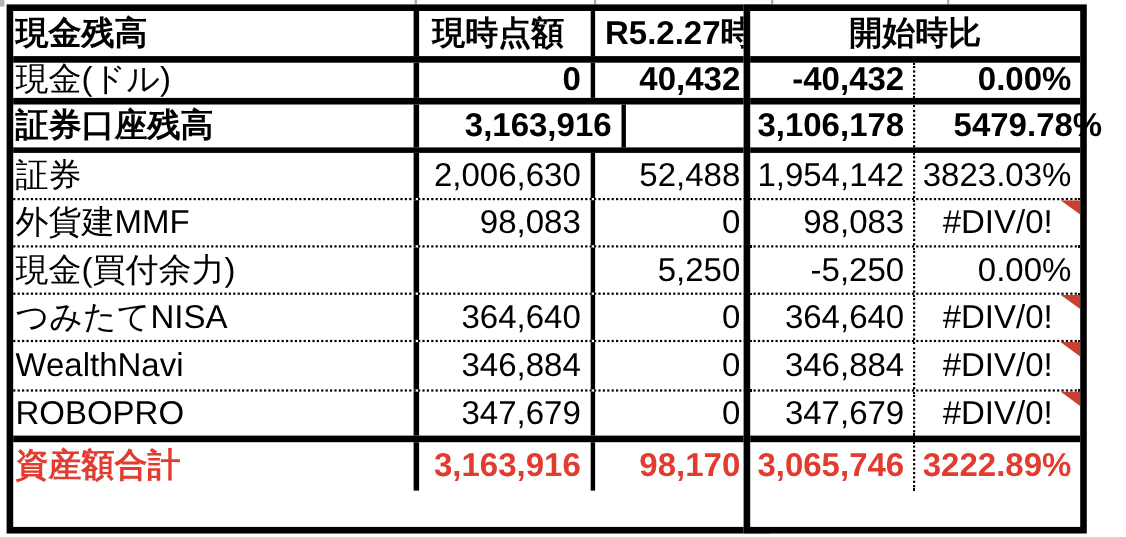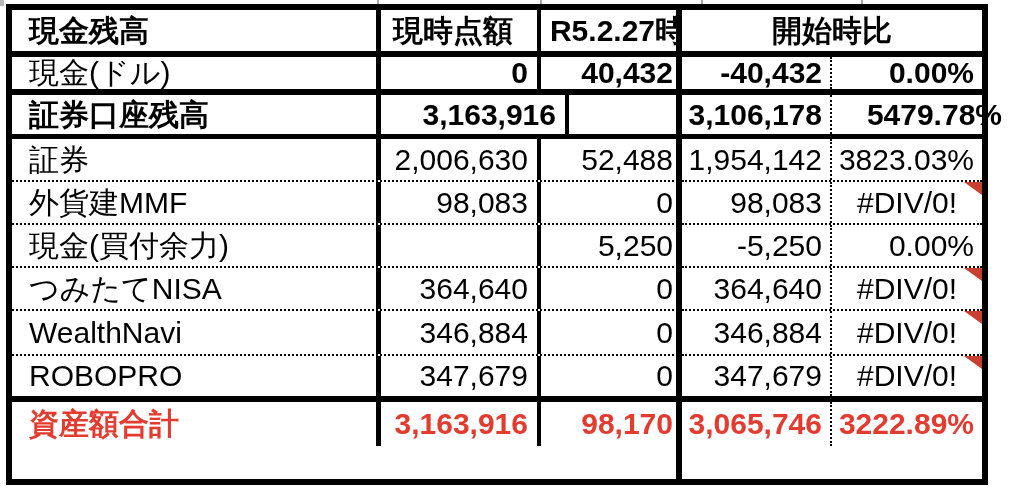--- a/index.html
+++ b/index.html
@@ -34,21 +34,21 @@
   .r-wn     {height:45px;border-bottom:2px dotted #000;}
   .r-robo   {height:46px;border-bottom:6px solid #000;}
   .r-total  {height:44px;border-bottom:none;}
 
   .cell{
     height:100%;display:flex;align-items:center;
     font-size:30px;line-height:1;white-space:nowrap;overflow:hidden;
     position:relative;flex:none;
   }
   
-  .c-label{width:369px;border-right:5px solid #000;justify-content:flex-start;padding-left:17px;}
+  .c-label{width:369px;border-right:5px solid #000;justify-content:flex-start;padding-left:2px;}
   .c-num1 {width:160px;border-right:4px solid #000;justify-content:flex-end;padding-right:9px;}
   .c-num2 {width:153px;justify-content:flex-end;padding-right:21px;}
   
   .c-diff {width:150px;border-right:2px dotted #000;justify-content:flex-end;padding-right:8px;}
   .c-pct  {width:150px;justify-content:flex-end;padding-right:8px;}
   .c-pct.center{justify-content:center;padding-right:0;}
   .c-merged{width:300px;justify-content:center;}
 
   .bold{font-weight:bold;}
   .total .cell{font-weight:bold;color:var(--red,#e23b30);}

